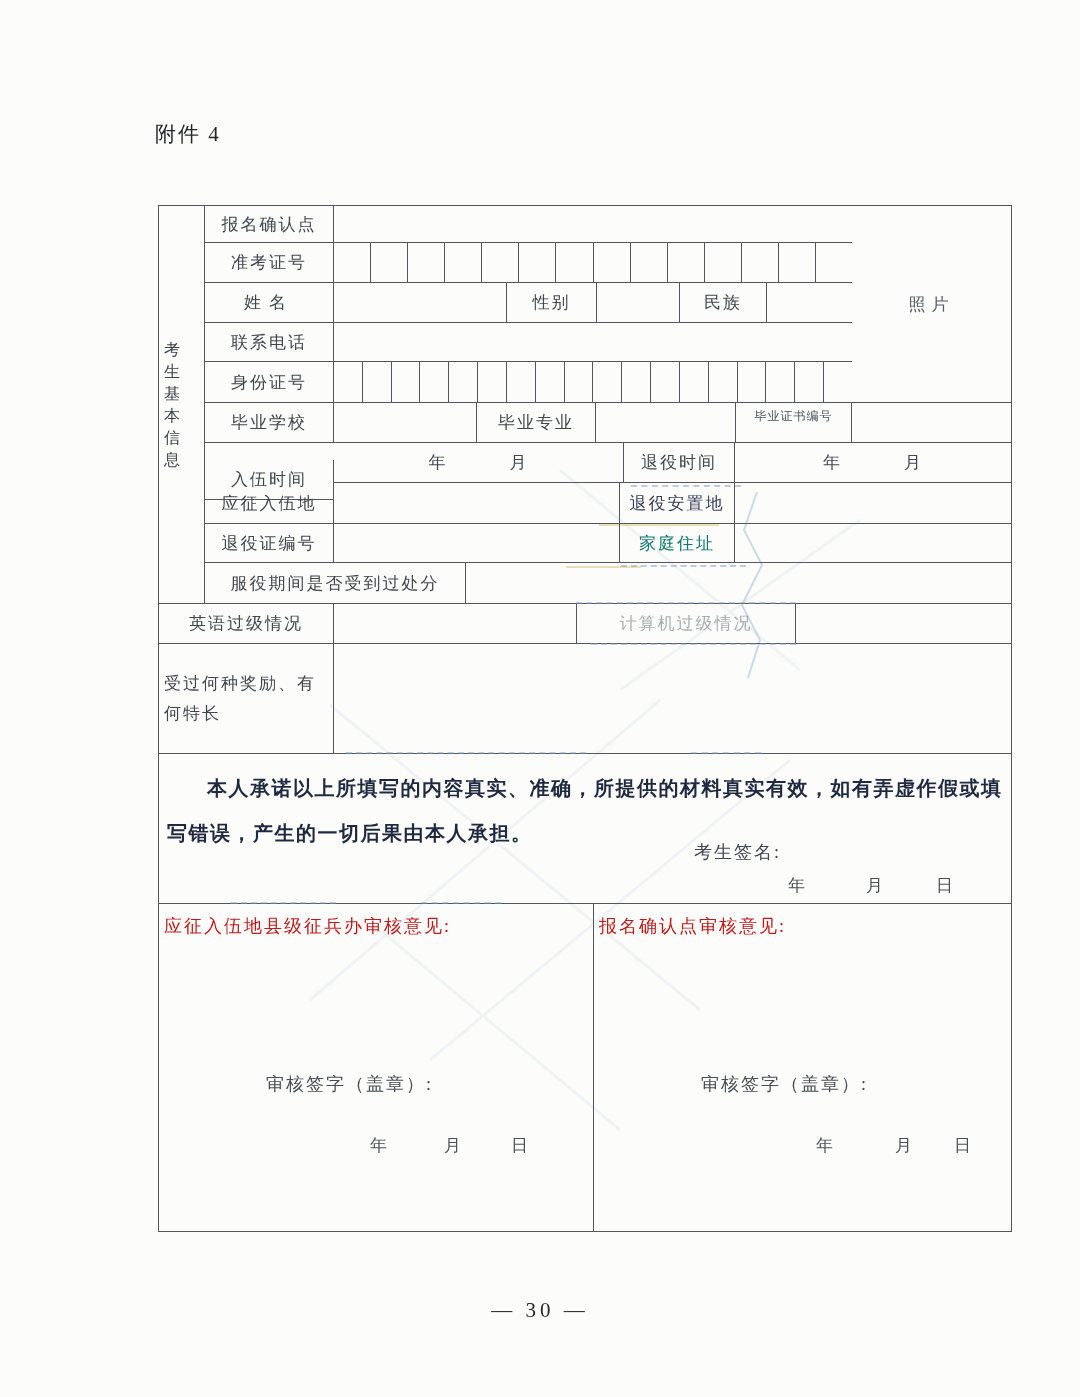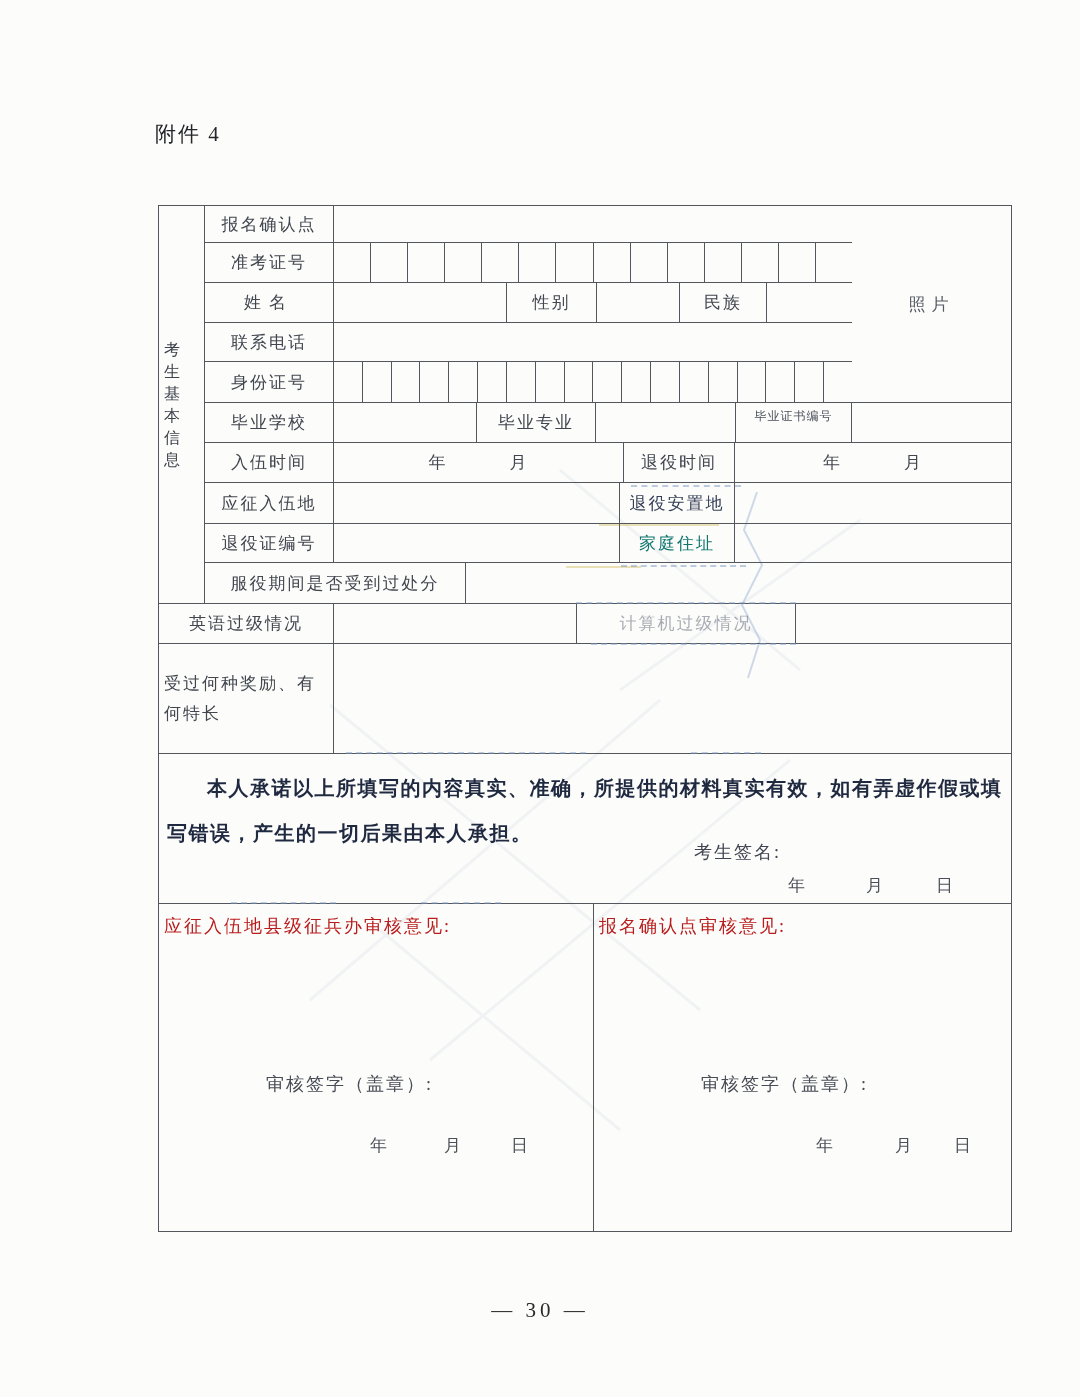--- a/index.html
+++ b/index.html
@@ -145,21 +145,21 @@
     <div class="cell" style="left:175px;top:197px;width:143px;height:40px"></div>
     <div class="cell" style="left:318px;top:197px;width:119px;height:40px">
         <span>毕业专业</span>
       </div>
     <div class="cell" style="left:437px;top:197px;width:140px;height:40px"></div>
     <div class="cell small-lbl" style="left:577px;top:197px;width:116px;height:40px">
         <span>毕业证书编号</span>
       </div>
     <div class="cell noR" style="left:693px;top:197px;width:159px;height:40px"></div>
 
-    <div class="cell" style="left:46px;top:237px;width:129px;height:40px">
+    <div class="cell" style="left:46px;top:254px;width:129px;height:40px">
         <span>入伍时间</span>
       </div>
     <div class="cell ym" style="left:175px;top:237px;width:290px;height:40px">
       <span>年</span>
         <span>月</span>
     </div>
     <div class="cell" style="left:465px;top:237px;width:111px;height:40px">
         <span>退役时间</span>
       </div>
     <div class="cell ym noR" style="left:576px;top:237px;width:276px;height:40px">

